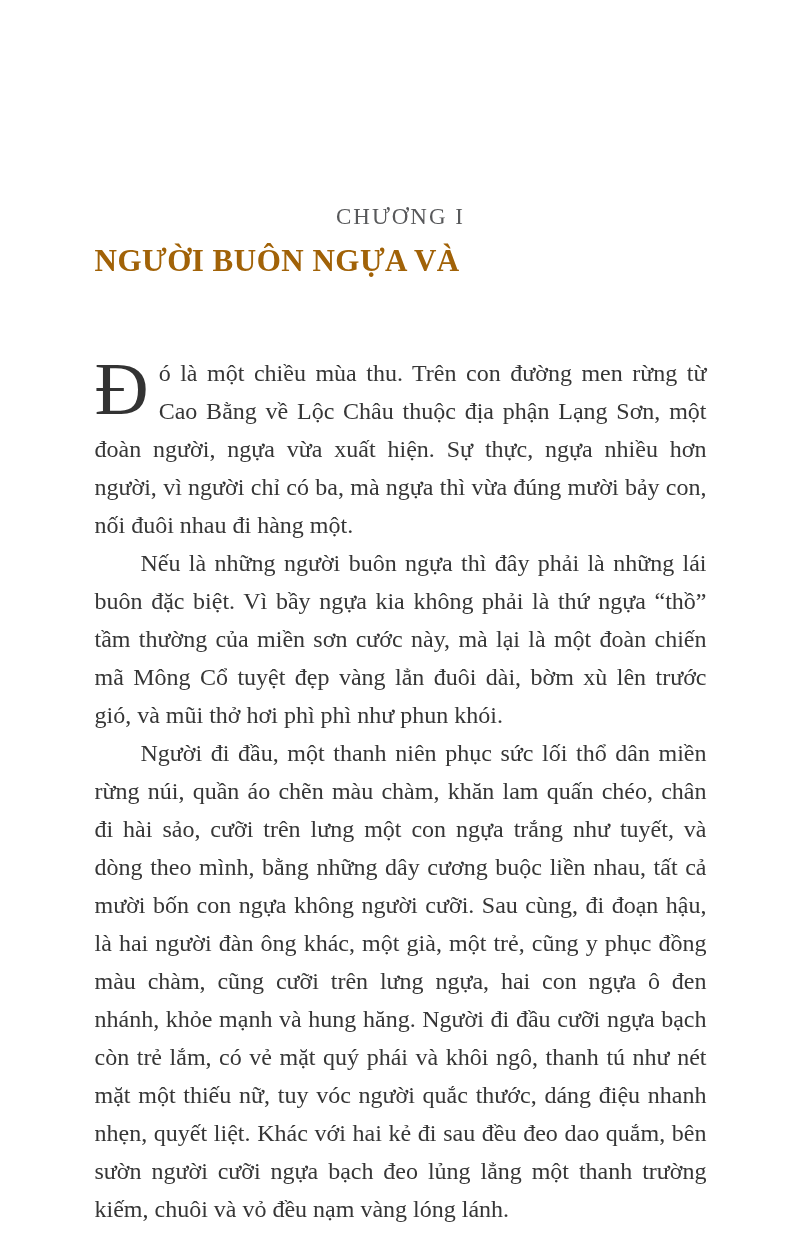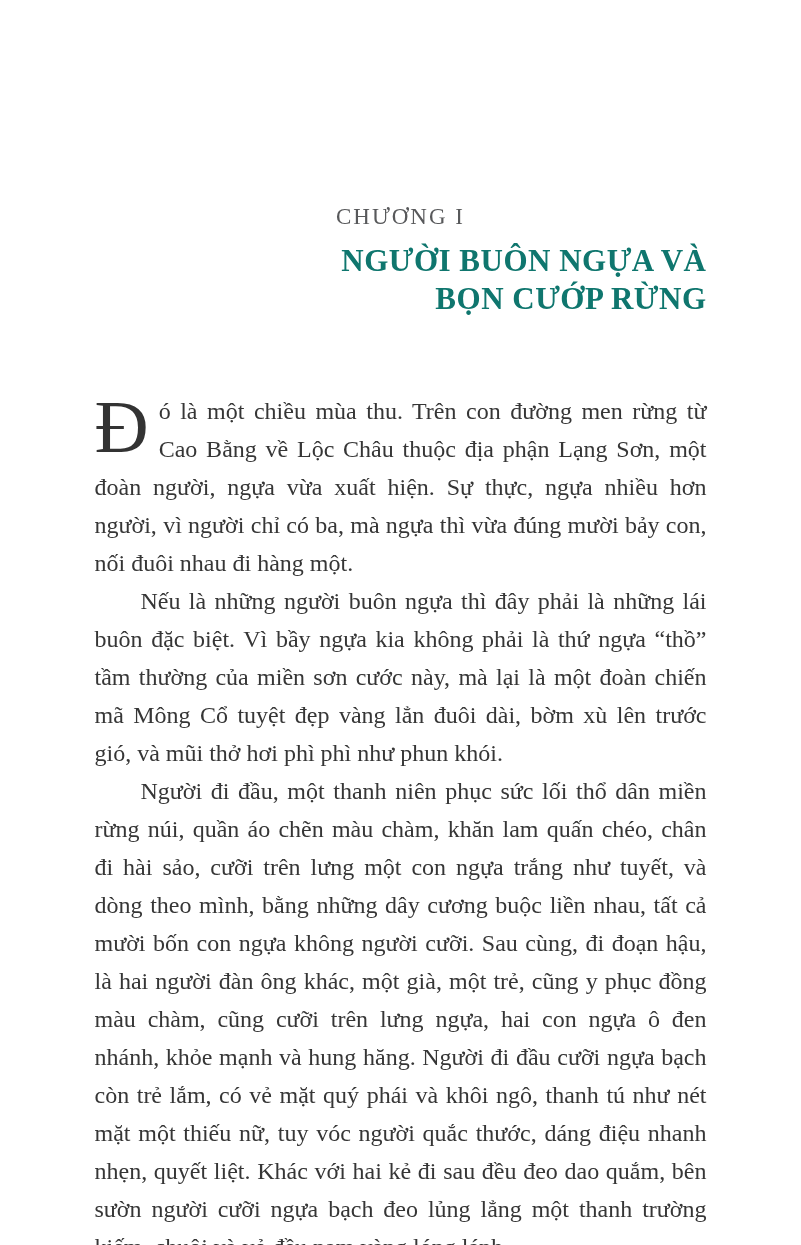--- a/index.html
+++ b/index.html
@@ -22,25 +22,25 @@
   .chapter-label {
     padding-top: 204px;
     text-align: center;
     font-size: 23px;
     letter-spacing: 2px;
     color: #58595b;
     font-weight: 400;
   }
   .chapter-title {
     margin-top: 12px;
-    text-align: right;
+    text-align: left;
     font-size: 31px;
     line-height: 38px;
     font-weight: 700;
-    color: #0f766e;
+    color: #a16207;
     letter-spacing: 0.5px;
   }
   .body-text {
     margin-top: 74px;
     font-size: 24px;
     line-height: 38px;
     text-align: justify;
     color: #363636;
   }
   .body-text p {
@@ -62,21 +62,20 @@
 </head>
 <body>
 
 <div class="page">
   <div class="content">
 
     <div class="chapter-label">CHƯƠNG I</div>
 
     <div class="chapter-title">
       <div>NGƯỜI BUÔN NGỰA VÀ</div>
-      <div>BỌN CƯỚP RỪNG</div>
     </div>
 
     <div class="body-text">
       <p><span class="dropcap">Đ</span><span>ó là một chiều mùa thu. Trên con đường men rừng từ Cao Bằng về Lộc Châu thuộc địa phận Lạng Sơn, một đoàn người, ngựa vừa xuất hiện. Sự thực, ngựa nhiều hơn người, vì người chỉ có ba, mà ngựa thì vừa đúng mười bảy con, nối đuôi nhau đi hàng một.</span></p>
 
       <p class="indented">Nếu là những người buôn ngựa thì đây phải là những lái buôn đặc biệt. Vì bầy ngựa kia không phải là thứ ngựa “thồ” tầm thường của miền sơn cước này, mà lại là một đoàn chiến mã Mông Cổ tuyệt đẹp vàng lẳn đuôi dài, bờm xù lên trước gió, và mũi thở hơi phì phì như phun khói.</p>
 
       <p class="indented">Người đi đầu, một thanh niên phục sức lối thổ dân miền rừng núi, quần áo chẽn màu chàm, khăn lam quấn chéo, chân đi hài sảo, cưỡi trên lưng một con ngựa trắng như tuyết, và dòng theo mình, bằng những dây cương buộc liền nhau, tất cả mười bốn con ngựa không người cưỡi. Sau cùng, đi đoạn hậu, là hai người đàn ông khác, một già, một trẻ, cũng y phục đồng màu chàm, cũng cưỡi trên lưng ngựa, hai con ngựa ô đen nhánh, khỏe mạnh và hung hăng. Người đi đầu cưỡi ngựa bạch còn trẻ lắm, có vẻ mặt quý phái và khôi ngô, thanh tú như nét mặt một thiếu nữ, tuy vóc người quắc thước, dáng điệu nhanh nhẹn, quyết liệt. Khác với hai kẻ đi sau đều đeo dao quắm, bên sườn người cưỡi ngựa bạch đeo lủng lẳng một thanh trường kiếm, chuôi và vỏ đều nạm vàng lóng lánh.</p>
 
     </div>

